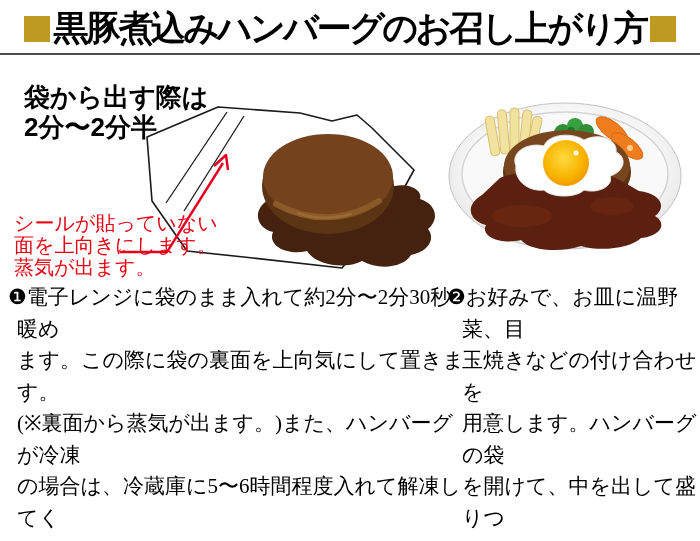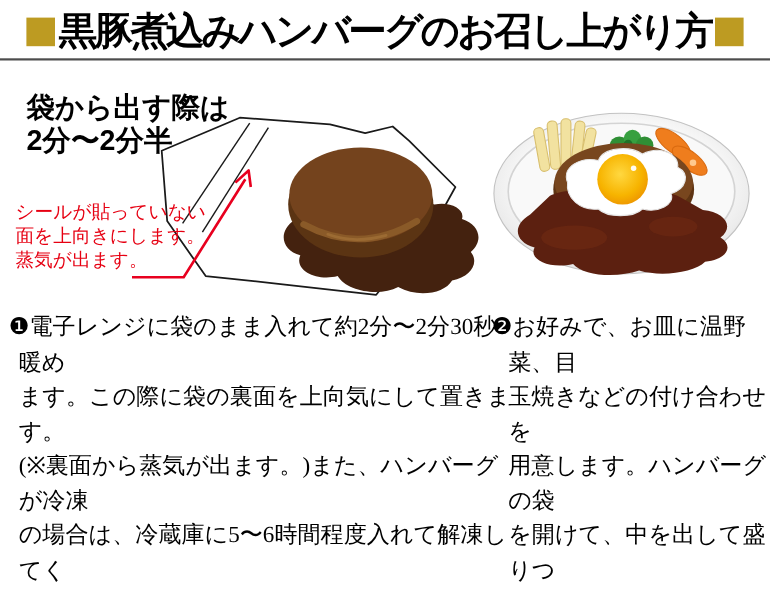--- a/index.html
+++ b/index.html
@@ -26,23 +26,23 @@
 
   
   .mw-heading {
     position:absolute; left:24px; top:82px;
     font-family:"Liberation Sans", sans-serif; font-weight:bold;
     font-size:26px; line-height:30px; white-space:pre-line;
   }
 
   
   .seal-note {
-    position:absolute; left:14px; top:184px;
-    font-family:Liberation Mono, monospace;
-    font-size:17px; line-height:22px; white-space:pre-line; color:#e60012;
+    position:absolute; left:14px; top:212px;
+    font-family:Liberation Serif, serif;
+    font-size:20px; line-height:22px; white-space:pre-line; color:#e60012;
   }
 
   
   .pouch-illu { position:absolute; left:110px; top:85px; width:340px; height:200px; }
   .plate-illu { position:absolute; left:440px; top:95px; width:250px; height:165px; }
 
   
   .step {
     position:absolute; font-size:21px; line-height:31.5px;
     white-space:pre-line; font-family:"Liberation Serif", serif;

